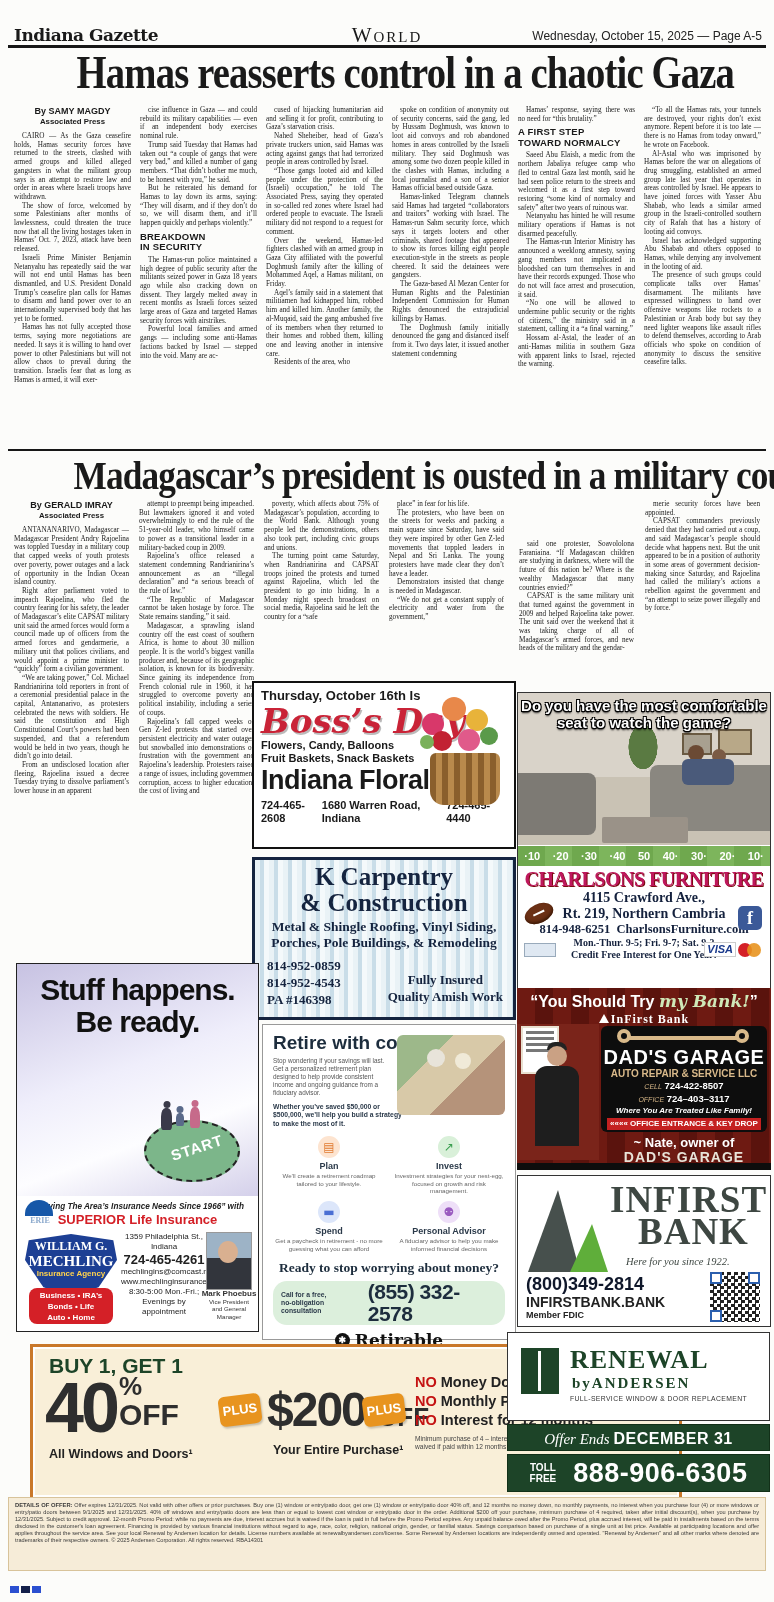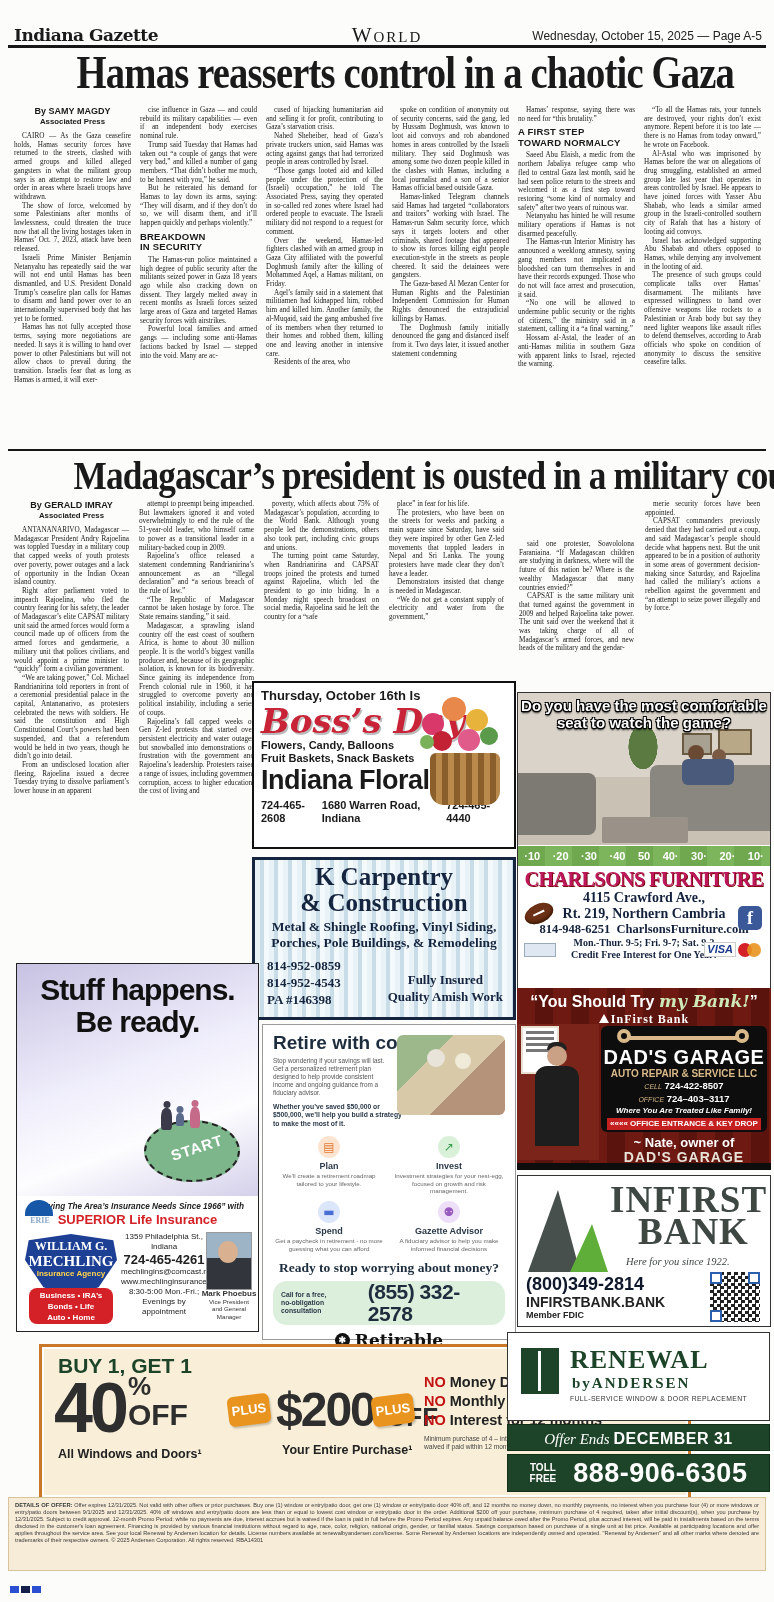--- a/index.html
+++ b/index.html
@@ -163,21 +163,21 @@
   .inf-name .n2{display:block;margin-left:28px;margin-top:-4px;}
   .inf-tag{position:absolute;left:108px;top:80px;font:italic 10.5px/12px "Liberation Serif",serif;color:#3e4742;}
   .inf-ph{position:absolute;left:8px;top:98px;font:bold 18px/20px "Liberation Sans",sans-serif;color:#0f172a;}
   .inf-web{position:absolute;left:8px;top:118px;font:bold 14px/16px "Liberation Sans",sans-serif;color:#222;}
   .inf-fdic{position:absolute;left:8px;top:134px;font:bold 9px/10px "Liberation Sans",sans-serif;color:#222;}
   .qr{position:absolute;right:10px;top:96px;width:50px;height:50px;
       background:repeating-conic-gradient(#222 0 25%,#fff 0 50%) 0 0/7px 7px;}
   .qr i{position:absolute;width:12px;height:12px;background:#fff;border:2.5px solid #2b5fae;box-sizing:border-box;}
   
   .and-box{left:30px;top:1344px;width:652px;height:156px;box-sizing:border-box;border:3px solid #c9782a;background:#f9efd8;
-           box-shadow:inset 0 0 0 2px #fff;margin-left:9px;}
+           box-shadow:inset 0 0 0 2px #fff;}
   .and-buy{position:absolute;left:16px;top:8px;font:bold 21px/22px "Liberation Sans",sans-serif;color:#1d4428;}
   .and-40{position:absolute;left:12px;top:26px;font:bold 70px/70px "Liberation Sans",sans-serif;color:#2e2e2e;letter-spacing:-3px;}
   .and-40 .pctoff{display:inline-block;vertical-align:top;margin-left:2px;}
   .and-40 .pct{display:block;font:bold 26px/26px "Liberation Sans",sans-serif;letter-spacing:0;}
   .and-40 .off{display:block;font:bold 30px/32px "Liberation Sans",sans-serif;letter-spacing:0;}
   .and-sub1{position:absolute;left:16px;top:100px;font:bold 12.5px/14px "Liberation Sans",sans-serif;color:#222;}
   .plus{position:absolute;width:42px;height:30px;background:#e8941f;border-radius:6px;transform:rotate(-7deg);
         color:#fff;font:bold 13px/30px "Liberation Sans",sans-serif;text-align:center;box-shadow:1px 2px 2px #0003;}
   .plus1{left:186px;top:48px;}
   .plus2{left:330px;top:48px;}
@@ -487,21 +487,21 @@
         <div class="t">Invest</div>
         <div class="d">Investment strategies for your nest-egg, focused on growth and risk management.</div>
       </div>
       <div class="ret-cell">
         <div class="ic" style="background:#dce6fa;color:#4a6fd4;">▬</div>
         <div class="t">Spend</div>
         <div class="d">Get a paycheck in retirement - no more guessing what you can afford</div>
       </div>
       <div class="ret-cell">
         <div class="ic" style="background:#eedff8;color:#9a5bc0;">⚉</div>
-        <div class="t">Gazette Advisor</div>
+        <div class="t">Personal Advisor</div>
         <div class="d">A fiduciary advisor to help you make informed financial decisions</div>
       </div>
     </div>
     <div class="ret-cta">Ready to stop worrying about money?</div>
     <div class="ret-pill">
       <div class="lbl">
         <div>Call for a free,</div>
         <div>no-obligation consultation</div>
       </div>
       <div class="ph">(855) 332-2578</div>

